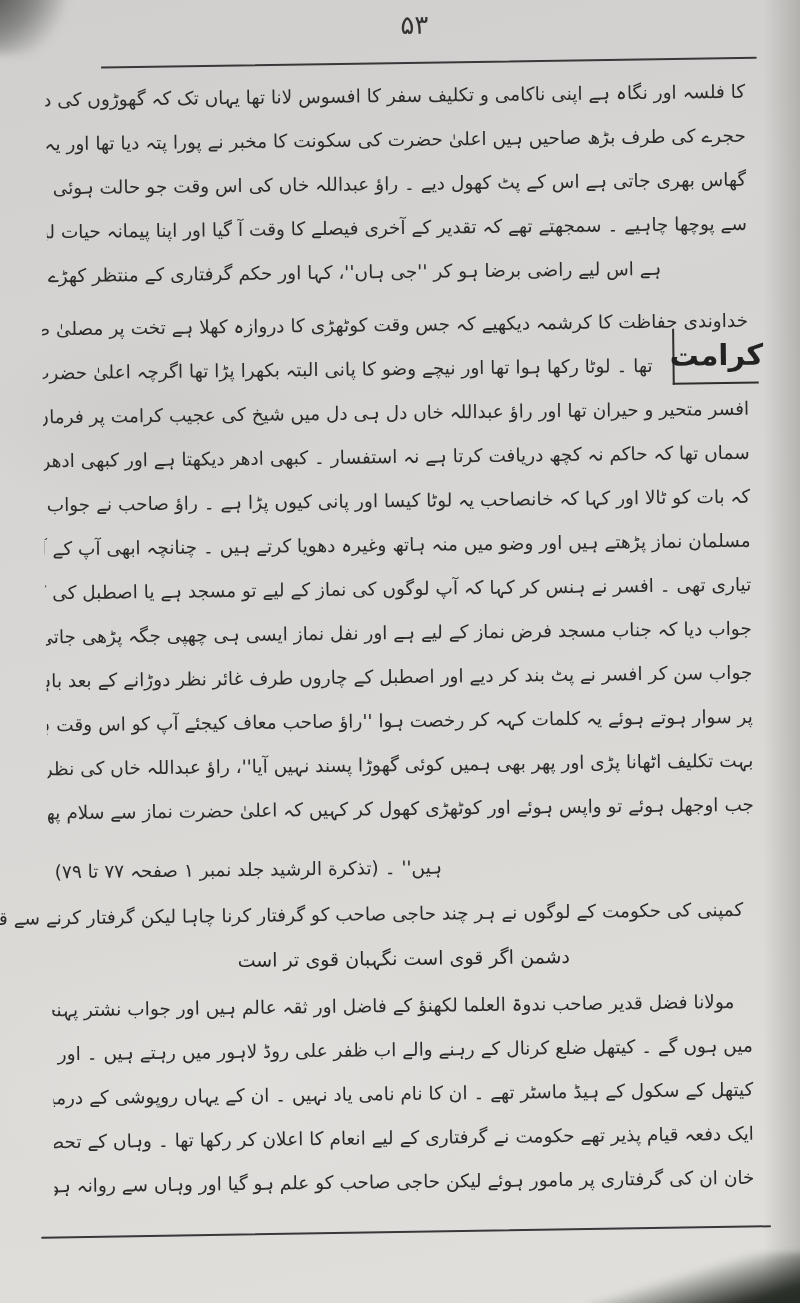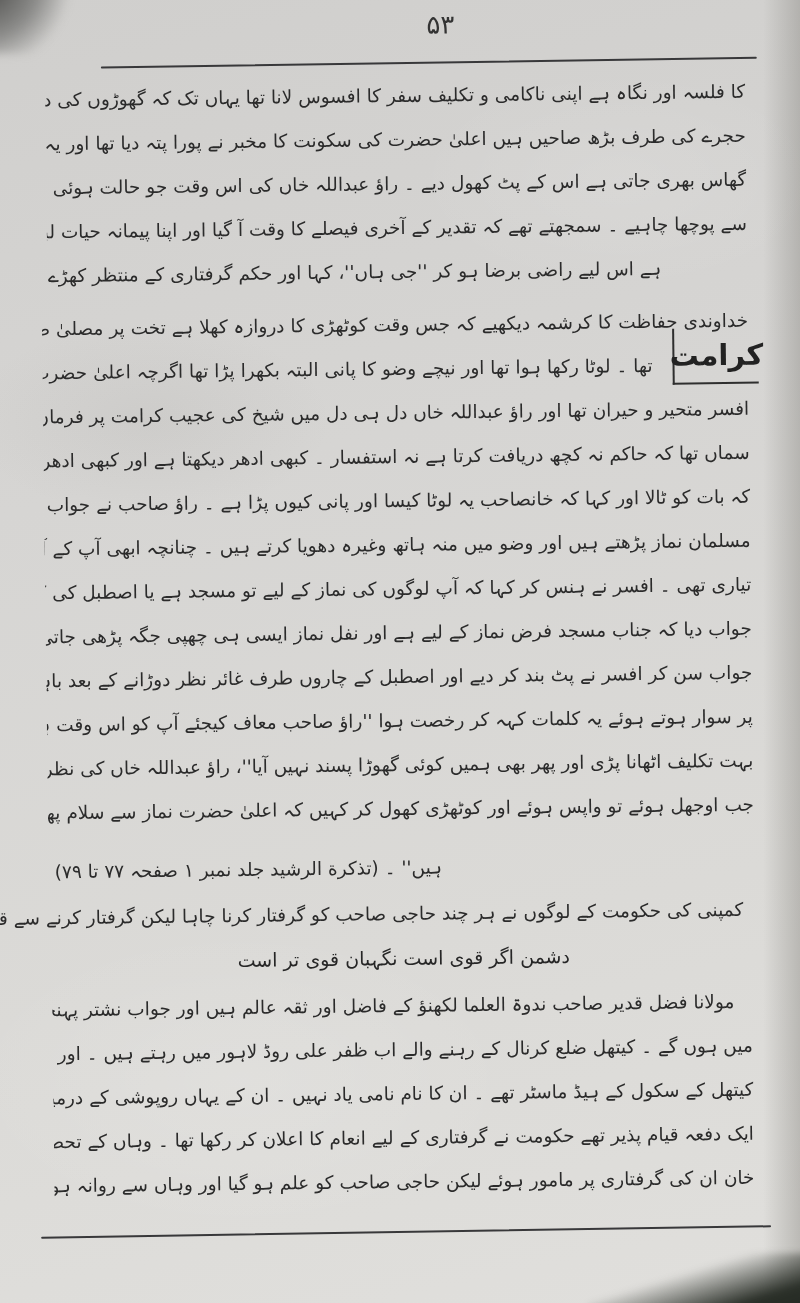--- a/index.html
+++ b/index.html
@@ -29,21 +29,21 @@
     background:linear-gradient(to left,rgba(120,118,112,.35),transparent 80%);
   }
   .content{
     position:absolute;inset:0;
     transform:rotate(-0.7deg);
     transform-origin:400px 650px;
     direction:rtl;
   }
   .pagenum{
     position:absolute;top:10px;left:408px;width:80px;
-    text-align:center;font-size:26px;letter-spacing:2px;color:#333;
+    text-align:left;font-size:26px;letter-spacing:2px;color:#333;
   }
   .rule{position:absolute;height:2.4px;background:#38383a;border-radius:2px;}
   .rule-top{top:62px;left:108px;width:656px;transform:rotate(-0.15deg);}
   .rule-bottom{top:1231px;left:34px;width:730px;transform:rotate(-0.2deg);}
   .line{
     position:relative;height:44px;line-height:44px;font-size:18.5px;
     white-space:nowrap;overflow:hidden;
     text-align:justify;text-align-last:justify;
     color:#2b2b2b;
   }

